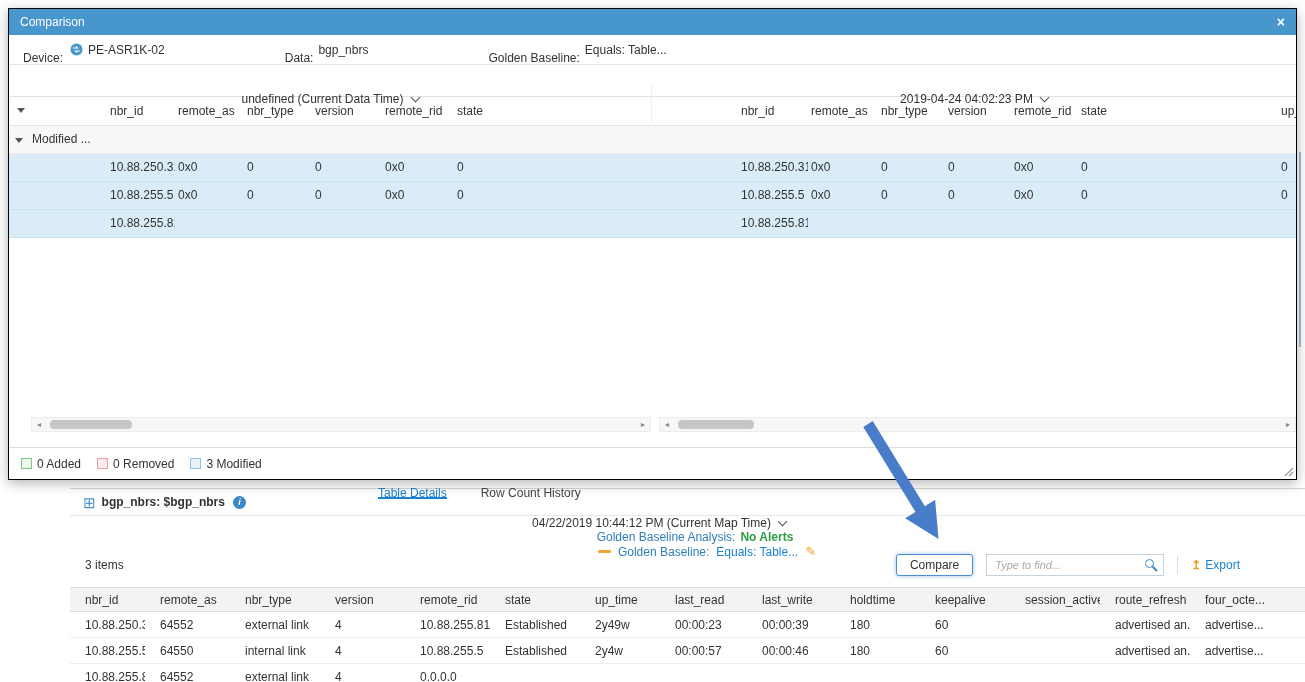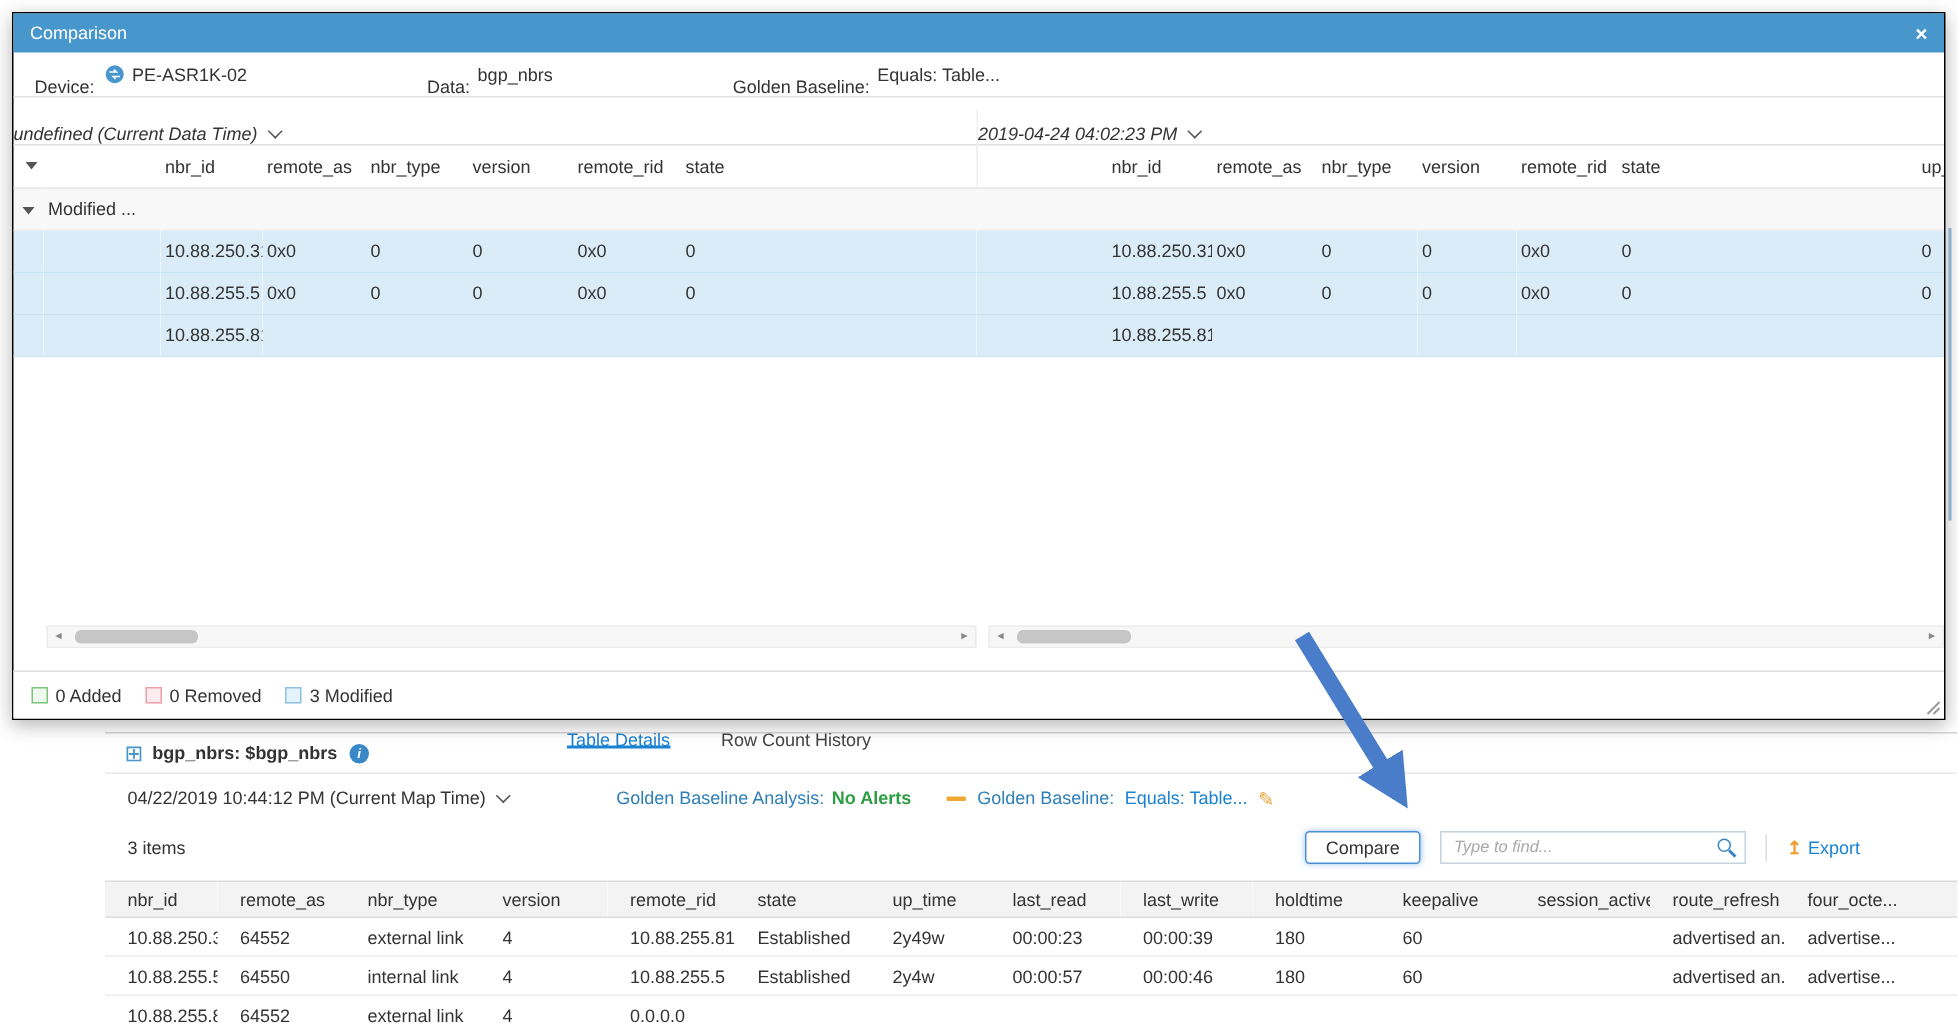--- a/index.html
+++ b/index.html
@@ -10,36 +10,36 @@
   
   .panel { position:absolute; left:70px; top:488px; right:0; bottom:0; border-top:1px solid #d5d5d5; background:#fff; }
   .panel-title-row { position:relative; height:27px; display:flex; align-items:center; padding-left:13px; border-bottom:1px solid #e8e8e8; }
   .grid-icon { color:#4796cc; font-size:15px; margin-right:6px; line-height:1; }
   .panel-title { font-weight:bold; color:#333; }
   .info-icon { display:inline-block; width:13px; height:13px; border-radius:50%; background:#3a87c8; color:#fff; font-size:9px; font-weight:bold; font-style:italic; text-align:center; line-height:13px; margin-left:8px; cursor:pointer; }
   .tabs { position:absolute; left:308px; top:0; bottom:16px; display:flex; gap:34px; }
   .tab { display:flex; align-items:center; color:#444; cursor:pointer; border-bottom:2px solid transparent; }
   .tab.active { color:#1a82d2; border-bottom:2px solid #1a82d2; }
 
-  .meta-row { height:32px; display:flex; align-items:center; padding-left:15px; }
+  .meta-row { height:32px; display:flex; align-items:center; padding-left:15px;flex-direction:column; }
   .map-time { display:flex; align-items:center; cursor:pointer; margin-right:72px; }
   .gba-label { color:#2e7fb8; }
   .gba-value { color:#2e9e44; font-weight:bold; margin-left:5px;text-align:right; }
   .gb { margin-left:24px; display:flex; align-items:center; gap:7px; }
   .gb-dash { display:inline-block; width:13px; height:3px; background:#f0a832; border-radius:1px; }
   .gb-label { color:#2e7fb8; }
   .gb-link { color:#1a82d2; cursor:pointer; text-decoration:none; }
   .pencil { color:#f0a030; font-size:13px; cursor:pointer; }
 
   .controls-row { height:34px; display:flex; align-items:center; padding:0 65px 0 15px; }
   .controls-right { margin-left:auto; display:flex; align-items:center; gap:13px; }
   .compare-btn { height:22px; padding:0 13px; background:#fff; border:1px solid #4a90d9; border-radius:3px; color:#333;
                  font-family:"Liberation Sans",sans-serif; font-size:12px; box-shadow:0 0 4px rgba(74,144,217,.55); cursor:pointer;text-align:center; }
   .search-wrap { position:relative; display:inline-block; }
-  .search-input { width:204px; height:22px; border:1px solid #c6d3de; padding:0 26px 0 8px;
+  .search-input { width:178px; height:22px; border:1px solid #c6d3de; padding:0 26px 0 8px;
                   font-family:"Liberation Sans",sans-serif; font-size:11px; color:#333; }
   .search-input::placeholder { color:#a9a9a9; font-style:italic; }
   .search-icon { position:absolute; right:10px; top:5px; width:9px; height:9px; border:1.5px solid #3a87c8; border-radius:50%; cursor:pointer; }
   .search-icon::after { content:""; position:absolute; width:6px; height:1.5px; background:#3a87c8; transform:rotate(45deg); right:-5px; bottom:-2px; }
   .vdiv { width:1px; height:18px; background:#ddd; }
   .export { display:flex; align-items:center; gap:4px; color:#1a82d2; cursor:pointer; }
   .export-arrow { color:#f09d2e; font-weight:bold; font-size:12px; }
 
   .dtable { width:100%; border-collapse:collapse; table-layout:fixed; margin-top:5px; }
   .dtable th { background:#f3f3f3; border-top:1px solid #dcdcdc; border-bottom:1px solid #dcdcdc; height:24px;
@@ -52,21 +52,21 @@
   .modal-header { height:26px; background:#4796cc; color:#fff; display:flex; align-items:center; padding:0 11px; }
   .modal-close { margin-left:auto; font-size:14px; line-height:1; cursor:pointer; font-weight:bold; }
   .minfo-row { height:30px; display:flex; align-items:center; padding-left:14px; border-bottom:1px solid #e4e4e4; }
   .inf-label { color:#333; margin-right:5px;margin-top:17px; }
   .inf-value { color:#333; }
   .g1 { margin-left:120px; }
   .g2 { margin-left:120px; }
   .dev-icon { margin:0 5px 0 2px; }
 
   .time-row { position:relative; height:32px; border-bottom:1px solid #e0e0e0; }
-  .time-label { position:absolute; top:8px; height:32px; display:flex; align-items:center; justify-content:flex-start; cursor:pointer; color:#333;font-style:italic; }
+  .time-label { position:absolute; top:18px; height:32px; display:flex; align-items:center; justify-content:center; cursor:pointer; color:#333; }
   .time-left { left:0; width:642px; }
   .time-right { left:642px; width:645px; border-left:1px solid #efefef; }
 
   .cmp-wrap { position:relative; }
   .hdr-tri { position:absolute; left:8px; top:11px; }
   .cmp-table { width:100%; border-collapse:collapse; table-layout:fixed; }
   .cmp-table th { font-weight:normal; text-align:left; height:28px; border-bottom:1px solid #e4e4e4; color:#333;
                   padding-left:3px; white-space:nowrap; overflow:hidden; }
   .cmp-table th:nth-child(9) { border-left:1px solid #efefef; }
   .cmp-table td { height:28px; padding-left:3px; white-space:nowrap; overflow:hidden; }

